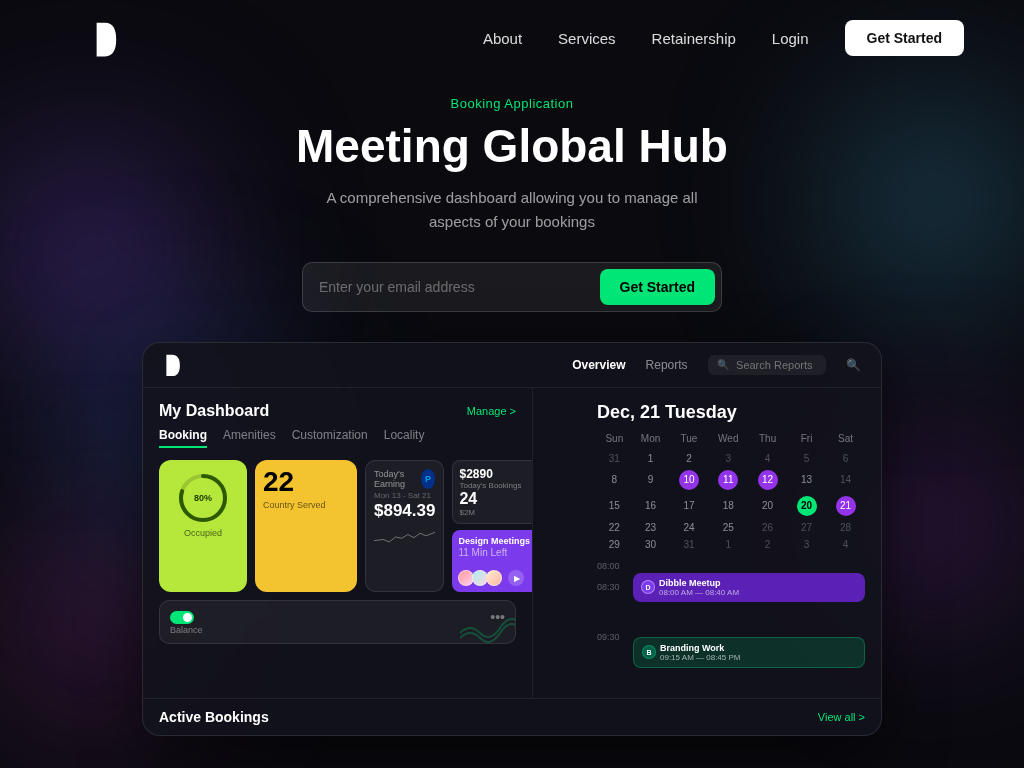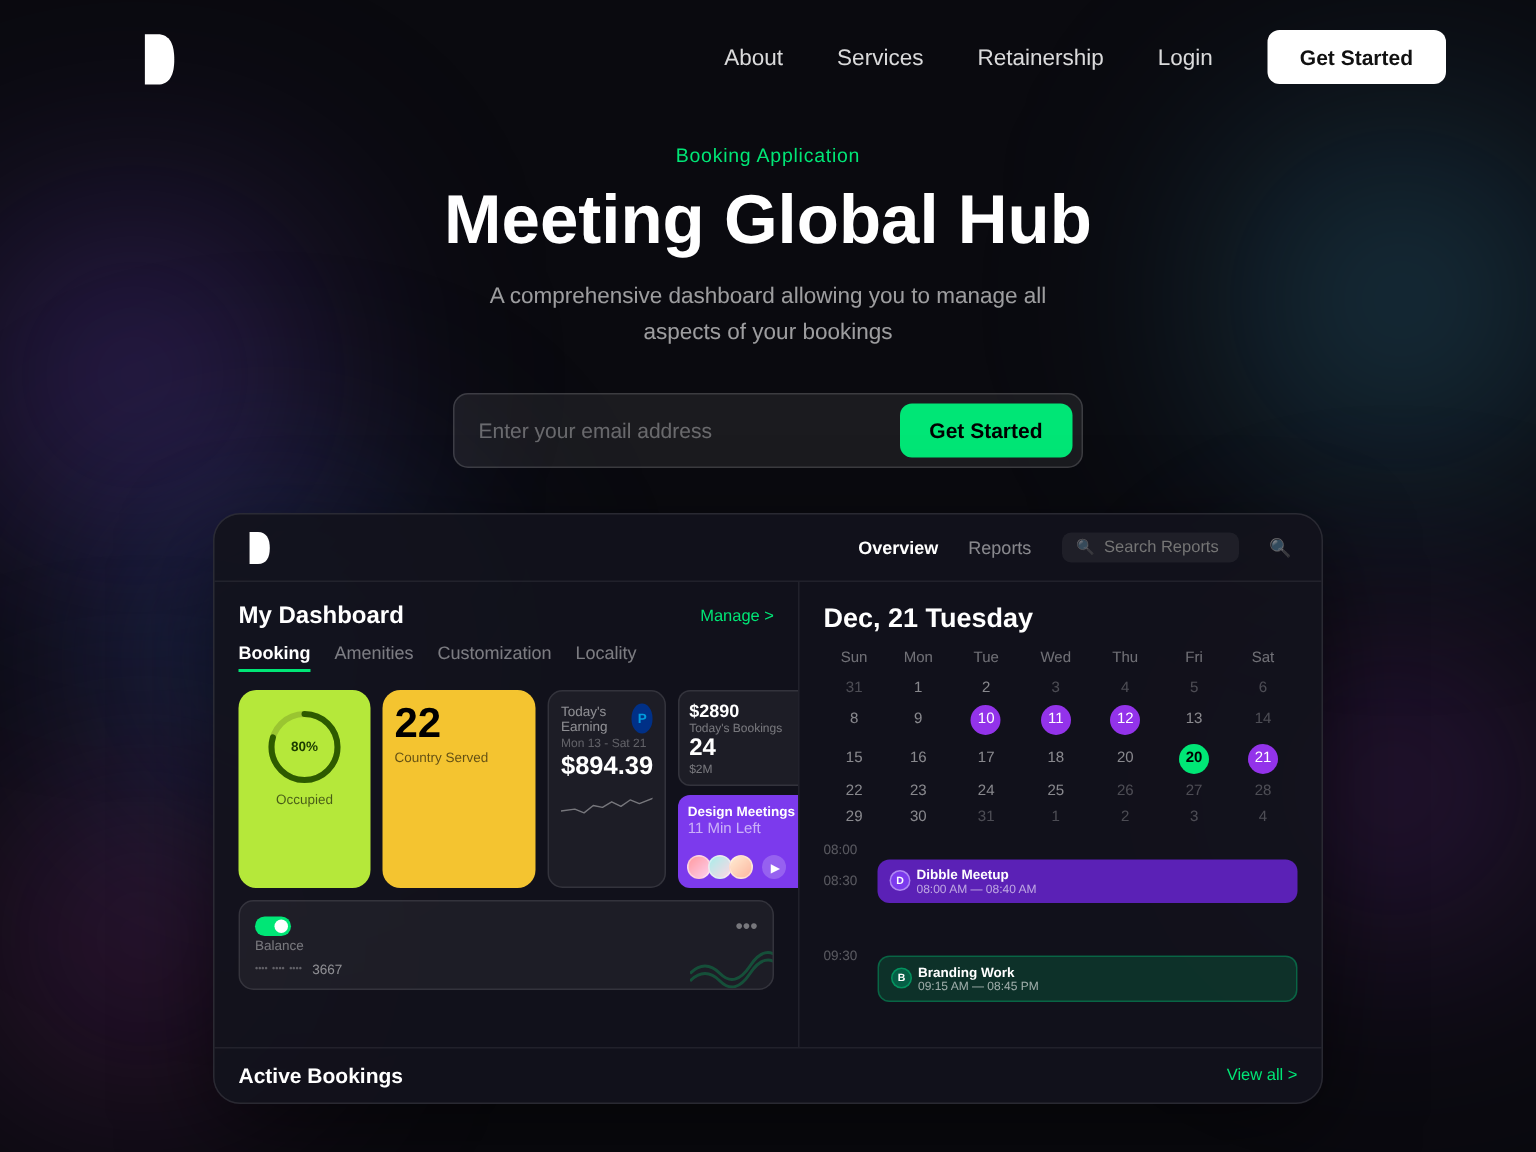--- a/index.html
+++ b/index.html
@@ -280,20 +280,21 @@
       width: 100%;
       height: 100%;
       background: linear-gradient(135deg, #c49a8a, #8a6a5a);
       border-radius: 50%;
     }
 
     
     .dash-body {
       display: flex;
       height: 310px;
+      gap: 48px;
     }
 
     
     .dash-left {
       flex: 0 0 390px;
       padding: 14px 16px;
       border-right: 1px solid rgba(255,255,255,0.07);
       overflow: hidden;
     }
 
@@ -646,26 +647,20 @@
 
           <div style="display:flex;gap:8px;">
             <div style="background:rgba(255,255,255,0.05);border:1px solid rgba(255,255,255,0.1);border-radius:10px;padding:8px 10px;flex:1;position:relative;overflow:hidden;">
               <div style="display:flex;align-items:center;justify-content:space-between;">
                 <div class="toggle-switch">
                   <div class="toggle-thumb"></div>
                 </div>
                 <span class="three-dots">•••</span>
               </div>
               <div style="font-size:9px;color:rgba(255,255,255,0.4);">Balance</div>
-              <div style="display:flex;gap:3px;margin-top:6px;align-items:center;">
-                <span style="font-size:6px;color:rgba(255,255,255,0.3);">••••</span>
-                <span style="font-size:6px;color:rgba(255,255,255,0.3);">••••</span>
-                <span style="font-size:6px;color:rgba(255,255,255,0.3);">••••</span>
-                <span style="font-size:9px;color:rgba(255,255,255,0.5);margin-left:4px;">3667</span>
-              </div>
 
               <svg style="position:absolute;right:-5px;bottom:0;opacity:0.25;" width="60" height="40" viewBox="0 0 60 40">
                 <path d="M0 30 Q10 20 20 30 Q30 40 40 25 Q50 10 60 20" fill="none" stroke="#00e676" stroke-width="2"></path>
                 <path d="M0 35 Q10 25 20 35 Q30 45 40 30 Q50 15 60 25" fill="none" stroke="#00e676" stroke-width="2"></path>
               </svg>
             </div>
           </div>
         </div>
 
         <div class="dash-right">

